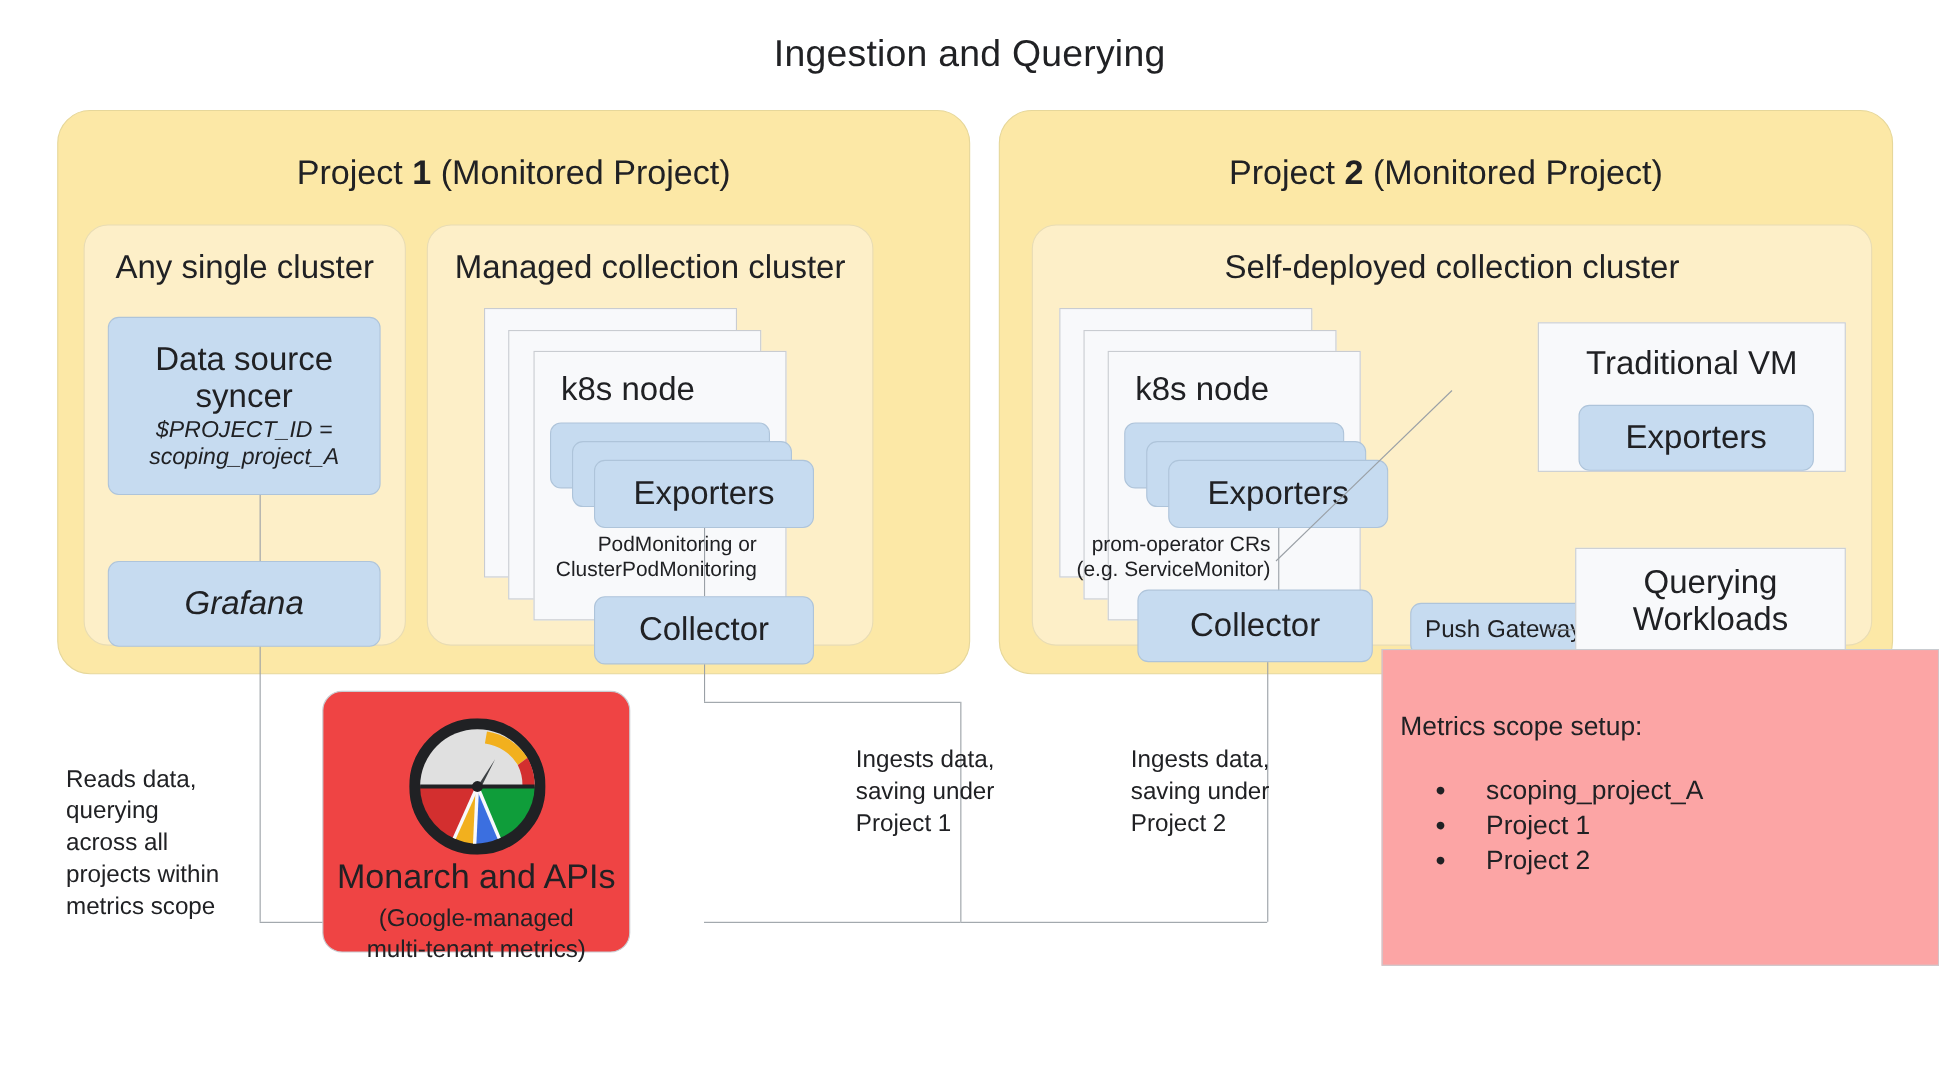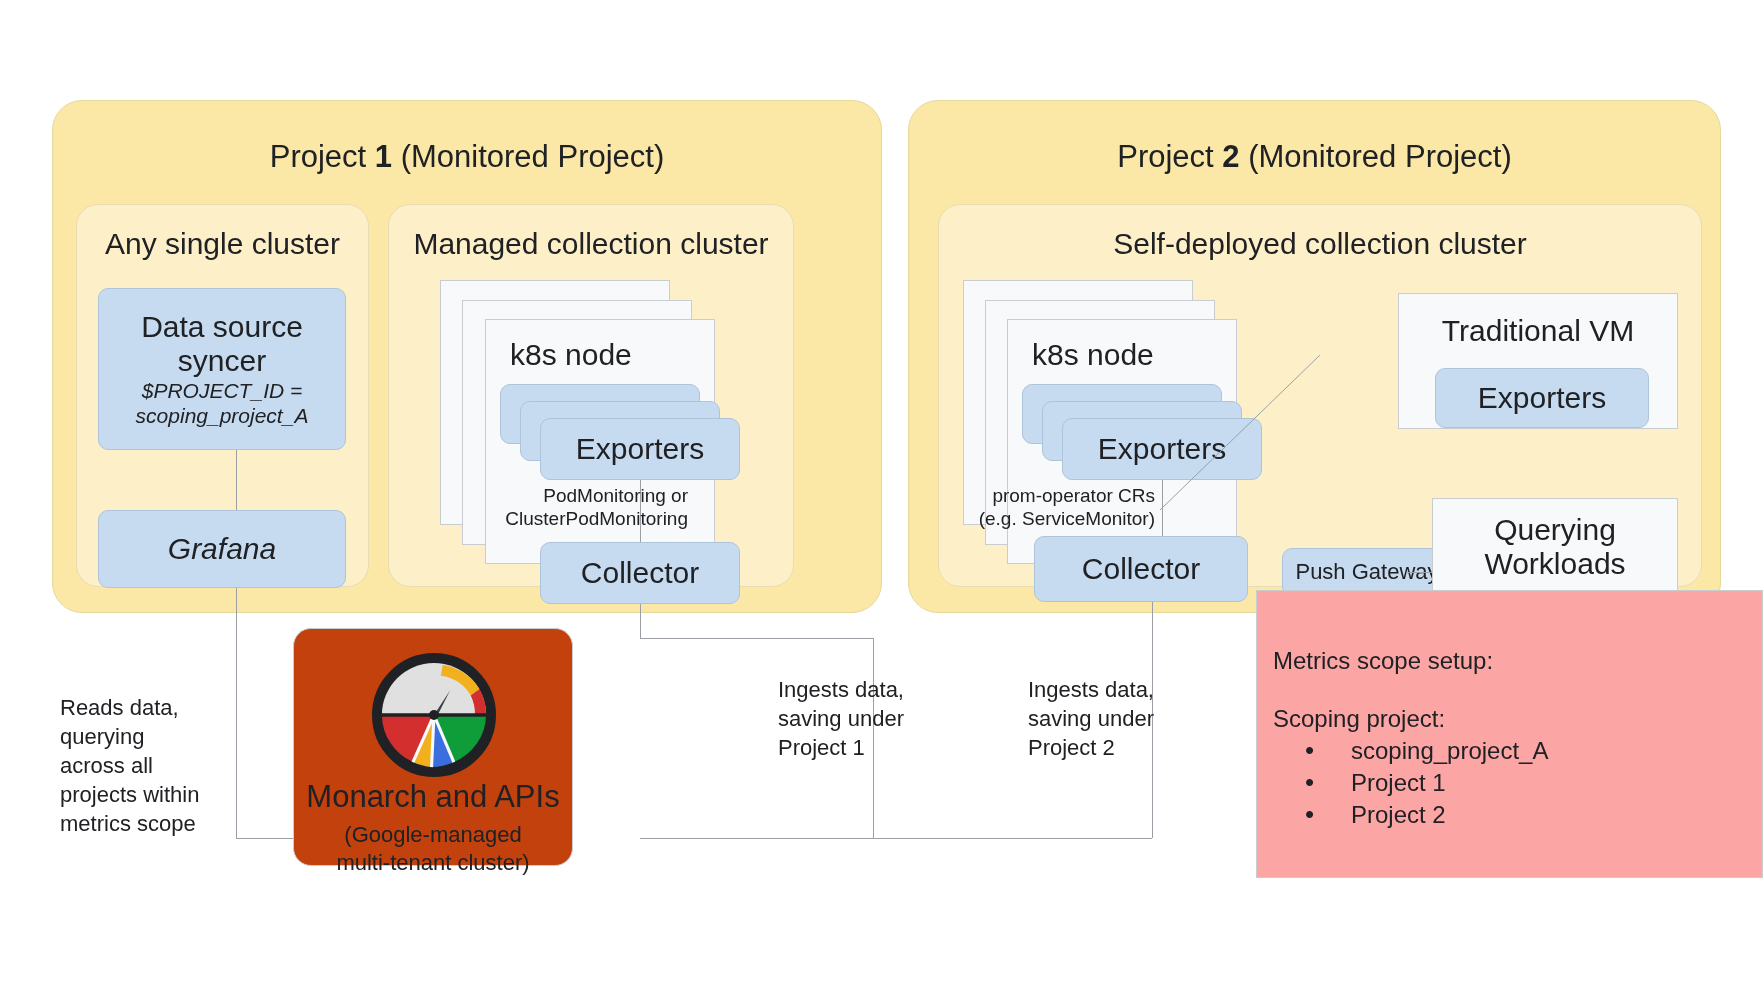--- a/index.html
+++ b/index.html
@@ -123,21 +123,21 @@
     position:absolute;
     font-size:19px;
     line-height:1.22;
     color:#202124;
     white-space:pre-line;
     text-align:center;
   }
 
   
   #monarch-card{
-    background:#c2410c;
+    background:#ef4444;
     border:1px solid #c9ccd1;
     border-radius:18px;
     box-sizing:border-box;
   }
   #monarch-title{
     position:absolute;left:0;width:100%;
     top:150px;text-align:center;
     font-size:31px;color:#202124;
   }
   #monarch-sub{
@@ -166,20 +166,21 @@
   #legend-inner li:before{
     content:"\2022";
     position:absolute;left:32px;top:-2px;font-size:26px;
   }
 </style>
 </head>
 <body>
 
 <div id="canvas">
 
+  <div class="abs" id="diagram-title">Ingestion and Querying</div>
 
   <div class="abs project-box" style="left:52px;top:100px;width:830px;height:513px;">
     <div class="project-title">
       <span>Project </span><b>1</b><span> (Monitored Project)</span>
     </div>
   </div>
 
   <div class="abs cluster-box" style="left:76px;top:204px;width:293px;height:383px;">
     <div class="cluster-title">Any single cluster</div>
   </div>
@@ -319,28 +320,27 @@
 
       <line x1="8" y1="50" x2="92" y2="50" stroke="#202124" stroke-width="3"></line>
       <line x1="50" y1="50" x2="33" y2="88" stroke="#f8f9fb" stroke-width="2.5"></line>
       <line x1="50" y1="50" x2="48" y2="92" stroke="#f8f9fb" stroke-width="2.5"></line>
       <line x1="50" y1="50" x2="66" y2="88" stroke="#f8f9fb" stroke-width="2.5"></line>
       <circle cx="50" cy="50" r="4" fill="#202124"></circle>
     </svg>
 
     <div id="monarch-title">Monarch and APIs</div>
     <div id="monarch-sub">(Google-managed
-multi-tenant cluster)</div>
+multi-tenant metrics)</div>
   </div>
 
   <div class="abs" id="legend-box" style="left:1256px;top:590px;width:507px;height:288px;">
     <div id="legend-inner">
       <div>Metrics scope setup:</div>
       <div class="blank"></div>
-      <div>Scoping project:</div>
       <ul>
         <li>scoping_project_A</li>
       </ul>
       <ul>
         <li>Project 1</li>
         <li>Project 2</li>
       </ul>
     </div>
   </div>
 

